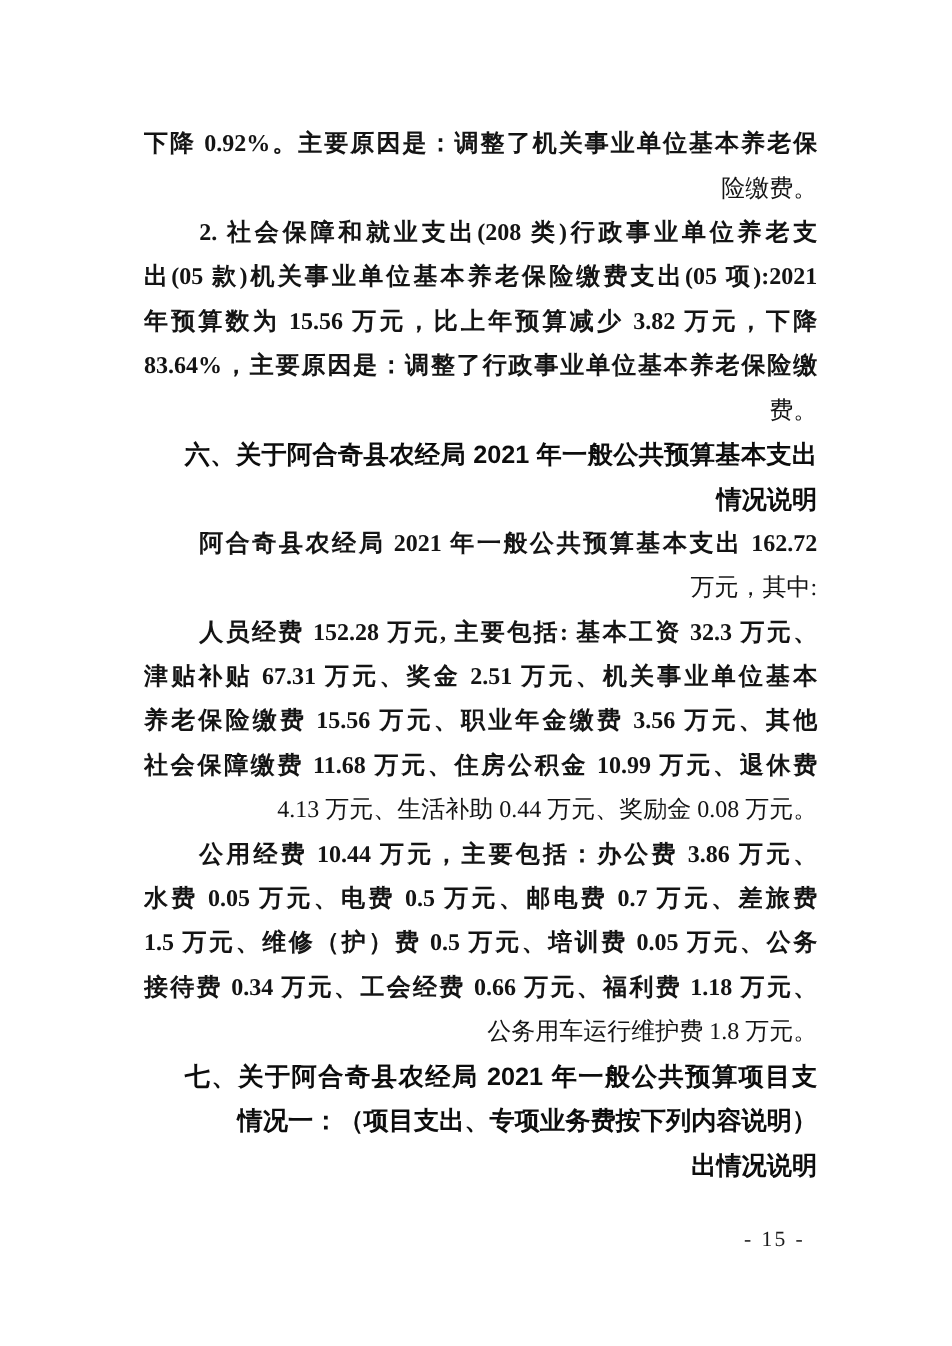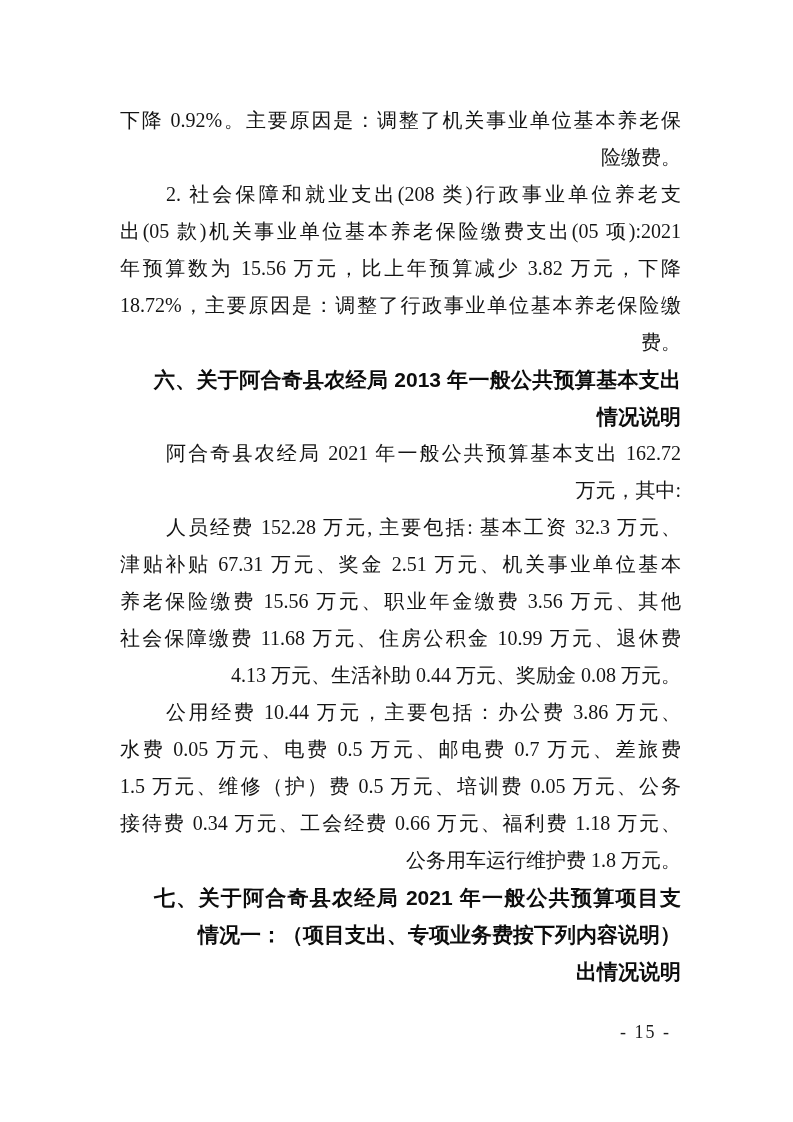--- a/index.html
+++ b/index.html
@@ -27,20 +27,21 @@
     color: #141414;
     font-family: "Liberation Serif", "DejaVu Serif", serif;
     white-space: normal;
     overflow: hidden;
     text-align: right;
   }
   .line.justify {
     text-align: justify;
     text-align-last: justify;
     text-justify: inter-ideograph;
+    font-weight: bold;
   }
   .line.indent {
     padding-left: 46px;
   }
   .line.heading {
     font-family: "Liberation Sans", "DejaVu Sans", sans-serif;
     font-weight: 700;
     font-size: 21px;
     color: #0d0d0d;
   }
@@ -62,23 +63,23 @@
 </head>
 <body>
 
 <div class="page">
   <div class="doc">
       <div class="line justify">下降 0.92%。主要原因是：调整了机关事业单位基本养老保</div>
       <div class="line">险缴费。</div>
       <div class="line indent justify">2. 社会保障和就业支出(208 类)行政事业单位养老支</div>
       <div class="line justify">出(05 款)机关事业单位基本养老保险缴费支出(05 项):2021</div>
       <div class="line justify">年预算数为 15.56 万元，比上年预算减少 3.82 万元，下降</div>
-      <div class="line justify">18.72%，主要原因是：调整了行政事业单位基本养老保险缴</div>
+      <div class="line justify">83.64%，主要原因是：调整了行政事业单位基本养老保险缴</div>
       <div class="line">费。</div>
-      <div class="line heading indent justify">六、关于阿合奇县农经局 2013 年一般公共预算基本支出</div>
+      <div class="line heading indent justify">六、关于阿合奇县农经局 2021 年一般公共预算基本支出</div>
       <div class="line heading">情况说明</div>
       <div class="line indent justify">阿合奇县农经局 2021 年一般公共预算基本支出 162.72</div>
       <div class="line">万元，其中:</div>
       <div class="line indent justify">人员经费 152.28 万元, 主要包括: 基本工资 32.3 万元、</div>
       <div class="line justify">津贴补贴 67.31 万元、奖金 2.51 万元、机关事业单位基本</div>
       <div class="line justify">养老保险缴费 15.56 万元、职业年金缴费 3.56 万元、其他</div>
       <div class="line justify">社会保障缴费 11.68 万元、住房公积金 10.99 万元、退休费</div>
       <div class="line">4.13 万元、生活补助 0.44 万元、奖励金 0.08 万元。</div>
       <div class="line indent justify">公用经费 10.44 万元，主要包括：办公费 3.86 万元、</div>
       <div class="line justify">水费 0.05 万元、电费 0.5 万元、邮电费 0.7 万元、差旅费</div>

